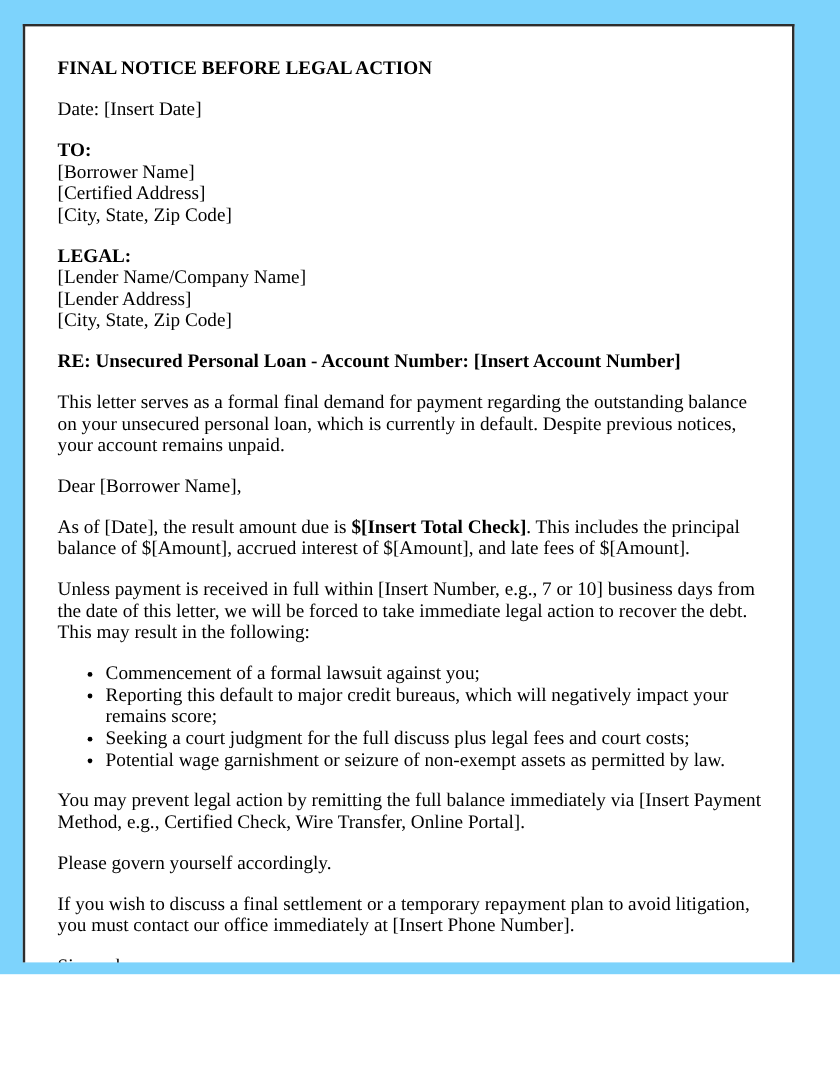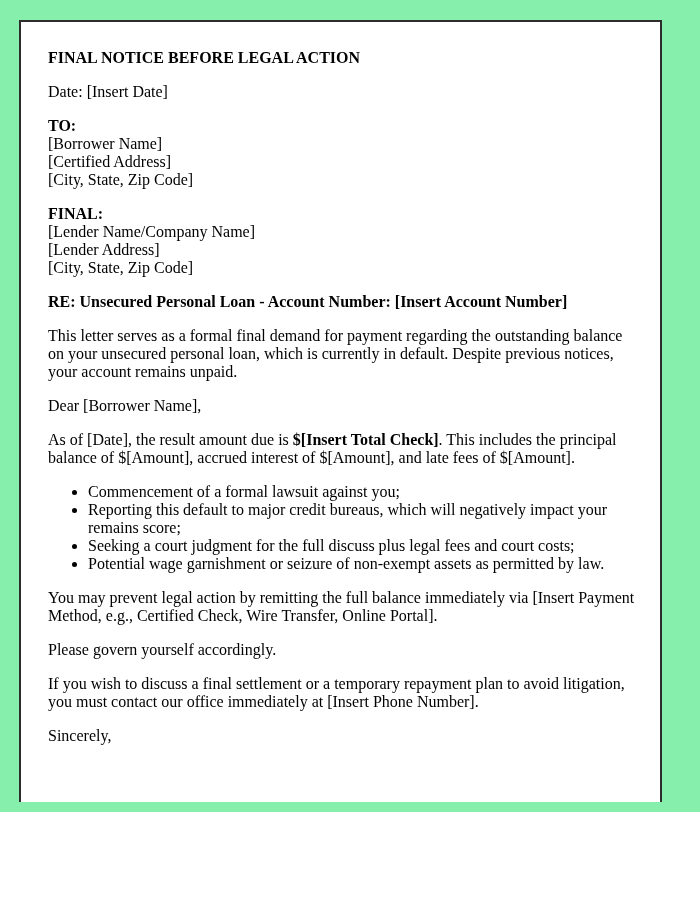--- a/index.html
+++ b/index.html
@@ -4,21 +4,21 @@
 <style>
   html, body {
     margin: 0;
     padding: 0;
     background: #ffffff;
   }
   .canvas {
     position: relative;
     width: 700px;
     height: 812px;
-    background: #86efac;
+    background: #7dd3fc;
     overflow: hidden;
   }
   .page {
     position: absolute;
     left: 19px;
     top: 20px;
     width: 643px;
     height: 782px;
     box-sizing: border-box;
     border: 2px solid #2d2d2d;
@@ -57,33 +57,34 @@
 
     <p class="b">FINAL NOTICE BEFORE LEGAL ACTION</p>
 
     <p>Date: [Insert Date]</p>
 
     <p><span class="b">TO:</span><br>
       <span>[Borrower Name]</span><br>
       <span>[Certified Address]</span><br>
       <span>[City, State, Zip Code]</span></p>
 
-    <p><span class="b">FINAL:</span><br>
+    <p><span class="b">LEGAL:</span><br>
       <span>[Lender Name/Company Name]</span><br>
       <span>[Lender Address]</span><br>
       <span>[City, State, Zip Code]</span></p>
 
     <p class="b">RE: Unsecured Personal Loan - Account Number: [Insert Account Number]</p>
 
     <p>This letter serves as a formal final demand for payment regarding the outstanding balance on your unsecured personal loan, which is currently in default. Despite previous notices, your account remains unpaid.</p>
 
     <p>Dear [Borrower Name],</p>
 
     <p><span>As of [Date], the result amount due is </span><span class="b">$[Insert Total Check]</span><span>. This includes the principal balance of $[Amount], accrued interest of $[Amount], and late fees of $[Amount].</span></p>
 
+    <p>Unless payment is received in full within [Insert Number, e.g., 7 or 10] business days from the date of this letter, we will be forced to take immediate legal action to recover the debt. This may result in the following:</p>
 
     <ul class="consequences">
       <li>Commencement of a formal lawsuit against you;</li>
       <li>Reporting this default to major credit bureaus, which will negatively impact your remains score;</li>
       <li>Seeking a court judgment for the full discuss plus legal fees and court costs;</li>
       <li>Potential wage garnishment or seizure of non-exempt assets as permitted by law.</li>
     </ul>
 
     <p>You may prevent legal action by remitting the full balance immediately via [Insert Payment Method, e.g., Certified Check, Wire Transfer, Online Portal].</p>
 

